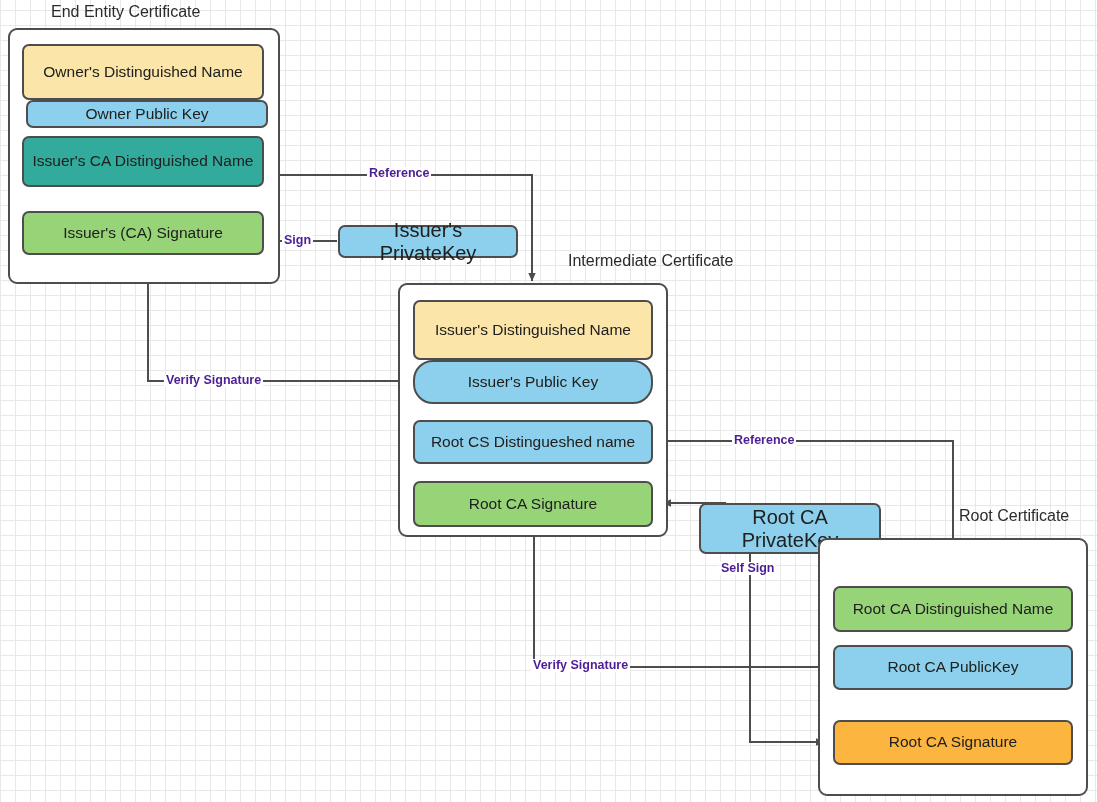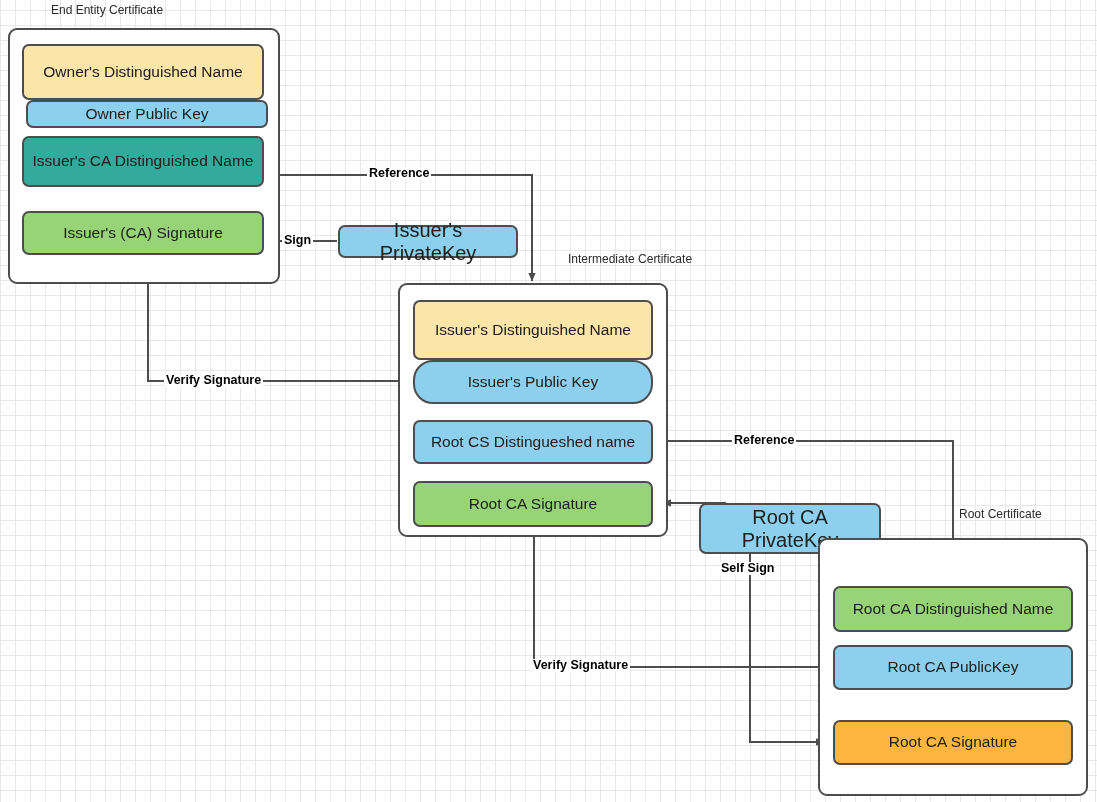--- a/index.html
+++ b/index.html
@@ -61,26 +61,26 @@
     align-items: center;
     justify-content: center;
     text-align: center;
     color: #20201f;
     font-size: 20px;
     padding: 2px 6px;
   }
   .caption {
     position: absolute;
     color: #2b2b2b;
-    font-size: 12px;
+    font-size: 16px;
     white-space: nowrap;
   }
   .edge-label {
     position: absolute;
-    color: #000000;
+    color: #4c1d95;
     font-size: 12.5px;
     font-weight: bold;
     white-space: nowrap;
     background: #ffffff;
     padding: 0 2px;
     line-height: 13px;
   }
 </style>
 </head>
 <body>

